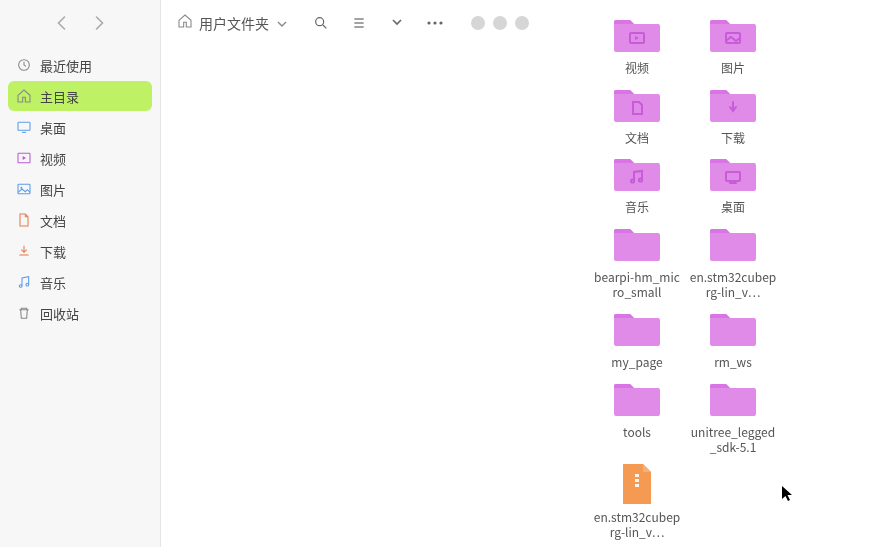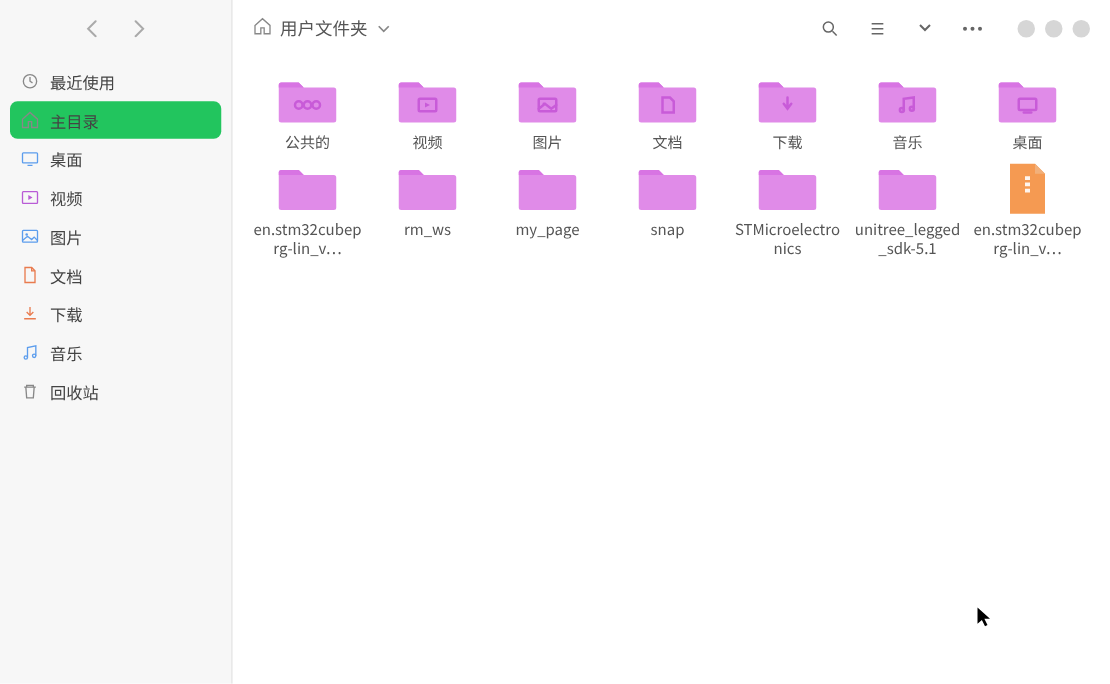--- a/index.html
+++ b/index.html
@@ -1,29 +1,29 @@
 <!DOCTYPE html>
 <html><head>
   <meta charset="utf-8">
   <style>
     * { margin: 0; padding: 0; box-sizing: border-box; font-family: -apple-system, "Segoe UI", "Noto Sans CJK SC", sans-serif; }
     body { width: 888px; height: 547px; background: #fff; display: flex; overflow: hidden; }
     
-    .sidebar { width: 186px; background: #f7f7f7; border-right: 1px solid #e5e5e5; display: flex; flex-direction: column; }
+    .sidebar { width: 161px; background: #f7f7f7; border-right: 1px solid #e5e5e5; display: flex; flex-direction: column; }
     .sidebar-nav { height: 46px; display: flex; align-items: center; justify-content: center; gap: 20px; }
     .nav-arrow { width: 18px; height: 18px; display: flex; align-items: center; justify-content: center; color: #aaa; cursor: default; }
     
     .sidebar-list { padding: 4px 8px; flex: 1; }
     .side-item { display: flex; align-items: center; height: 30px; padding: 0 8px; border-radius: 6px; font-size: 13px; color: #444; cursor: pointer; gap: 8px; margin-bottom: 1px; }
-    .side-item.selected { background: #22c55e; }
+    .side-item.selected { background: #bef264; }
     .side-item .icon { width: 16px; height: 16px; display: flex; align-items: center; justify-content: center; }
     .side-item .eject { margin-left: auto; }
     .side-sep { height: 16px; }
     
-    .main { flex: 1; display: flex; flex-direction: column; }
+    .main { flex: 1; display: flex; flex-direction: row; gap: 32px; }
     .toolbar { height: 46px; display: flex; align-items: center; padding: 0 16px; gap: 10px; }
     .path-seg { display: flex; align-items: center; gap: 6px; font-size: 14px; color: #555; }
     .path-seg .drop { margin-left: 2px; }
     .tool-spacer { flex: 1; }
     .tool-btn { width: 28px; height: 28px; display: flex; align-items: center; justify-content: center; color: #666; cursor: pointer; }
     .win-dots { display: flex; gap: 8px; margin-left: 12px; }
     .win-dot { width: 14px; height: 14px; border-radius: 50%; background: #d6d6d6; }
     
     .content { flex: 1; padding: 8px 12px 12px 12px; display: flex; flex-wrap: wrap; align-content: flex-start; gap: 0; }
     .item { width: 96px; display: flex; flex-direction: column; align-items: center; padding: 6px 2px 2px; cursor: pointer; }
@@ -199,32 +199,20 @@
       <div class="win-dot"></div>
       <div class="win-dot"></div>
     </div>
   </div>
   <div class="content" id="file-grid">
       <div class="item">
         <div class="thumb">
           <svg class="folder-svg" viewBox="0 0 54 42">
     <path d="M4 8 Q4 6 6 6 H20 L24 10 H48 Q50 10 50 12 V36 Q50 38 48 38 H6 Q4 38 4 36 Z" fill="#e08be8"></path>
     <path d="M4 8 Q4 6 6 6 H20 L24 10 H4 Z" fill="#d874e3"></path>
-    <circle cx="20" cy="24" r="3" stroke="#c85bd8" stroke-width="2" fill="none" stroke-linecap="round"></circle>
-            <circle cx="27" cy="24" r="3" stroke="#c85bd8" stroke-width="2" fill="none" stroke-linecap="round"></circle>
-            <circle cx="34" cy="24" r="3" stroke="#c85bd8" stroke-width="2" fill="none" stroke-linecap="round"></circle>
-  </svg>
-        </div>
-        <div class="lbl">公共的</div>
-      </div>
-      <div class="item">
-        <div class="thumb">
-          <svg class="folder-svg" viewBox="0 0 54 42">
-    <path d="M4 8 Q4 6 6 6 H20 L24 10 H48 Q50 10 50 12 V36 Q50 38 48 38 H6 Q4 38 4 36 Z" fill="#e08be8"></path>
-    <path d="M4 8 Q4 6 6 6 H20 L24 10 H4 Z" fill="#d874e3"></path>
     <rect x="20" y="19" width="14" height="10" rx="1" stroke="#c85bd8" stroke-width="2" fill="none" stroke-linecap="round"></rect>
             <path d="M25 22 L29 24 L25 26 Z" fill="#c85bd8"></path>
   </svg>
         </div>
         <div class="lbl">视频</div>
       </div>
       <div class="item">
         <div class="thumb">
           <svg class="folder-svg" viewBox="0 0 54 42">
     <path d="M4 8 Q4 6 6 6 H20 L24 10 H48 Q50 10 50 12 V36 Q50 38 48 38 H6 Q4 38 4 36 Z" fill="#e08be8"></path>
@@ -280,61 +268,61 @@
         <div class="lbl">桌面</div>
       </div>
       <div class="item">
         <div class="thumb">
           <svg class="folder-svg" viewBox="0 0 54 42">
     <path d="M4 8 Q4 6 6 6 H20 L24 10 H48 Q50 10 50 12 V36 Q50 38 48 38 H6 Q4 38 4 36 Z" fill="#e08be8"></path>
     <path d="M4 8 Q4 6 6 6 H20 L24 10 H4 Z" fill="#d874e3"></path>
 
   </svg>
         </div>
+        <div class="lbl">bearpi-hm_micro_small</div>
+      </div>
+      <div class="item">
+        <div class="thumb">
+          <svg class="folder-svg" viewBox="0 0 54 42">
+    <path d="M4 8 Q4 6 6 6 H20 L24 10 H48 Q50 10 50 12 V36 Q50 38 48 38 H6 Q4 38 4 36 Z" fill="#e08be8"></path>
+    <path d="M4 8 Q4 6 6 6 H20 L24 10 H4 Z" fill="#d874e3"></path>
+
+  </svg>
+        </div>
         <div class="lbl">en.stm32cubeprg-lin_v…</div>
       </div>
       <div class="item">
         <div class="thumb">
           <svg class="folder-svg" viewBox="0 0 54 42">
     <path d="M4 8 Q4 6 6 6 H20 L24 10 H48 Q50 10 50 12 V36 Q50 38 48 38 H6 Q4 38 4 36 Z" fill="#e08be8"></path>
     <path d="M4 8 Q4 6 6 6 H20 L24 10 H4 Z" fill="#d874e3"></path>
 
   </svg>
         </div>
+        <div class="lbl">my_page</div>
+      </div>
+      <div class="item">
+        <div class="thumb">
+          <svg class="folder-svg" viewBox="0 0 54 42">
+    <path d="M4 8 Q4 6 6 6 H20 L24 10 H48 Q50 10 50 12 V36 Q50 38 48 38 H6 Q4 38 4 36 Z" fill="#e08be8"></path>
+    <path d="M4 8 Q4 6 6 6 H20 L24 10 H4 Z" fill="#d874e3"></path>
+
+  </svg>
+        </div>
         <div class="lbl">rm_ws</div>
       </div>
       <div class="item">
         <div class="thumb">
           <svg class="folder-svg" viewBox="0 0 54 42">
     <path d="M4 8 Q4 6 6 6 H20 L24 10 H48 Q50 10 50 12 V36 Q50 38 48 38 H6 Q4 38 4 36 Z" fill="#e08be8"></path>
     <path d="M4 8 Q4 6 6 6 H20 L24 10 H4 Z" fill="#d874e3"></path>
 
   </svg>
         </div>
-        <div class="lbl">my_page</div>
-      </div>
-      <div class="item">
-        <div class="thumb">
-          <svg class="folder-svg" viewBox="0 0 54 42">
-    <path d="M4 8 Q4 6 6 6 H20 L24 10 H48 Q50 10 50 12 V36 Q50 38 48 38 H6 Q4 38 4 36 Z" fill="#e08be8"></path>
-    <path d="M4 8 Q4 6 6 6 H20 L24 10 H4 Z" fill="#d874e3"></path>
-
-  </svg>
-        </div>
-        <div class="lbl">snap</div>
-      </div>
-      <div class="item">
-        <div class="thumb">
-          <svg class="folder-svg" viewBox="0 0 54 42">
-    <path d="M4 8 Q4 6 6 6 H20 L24 10 H48 Q50 10 50 12 V36 Q50 38 48 38 H6 Q4 38 4 36 Z" fill="#e08be8"></path>
-    <path d="M4 8 Q4 6 6 6 H20 L24 10 H4 Z" fill="#d874e3"></path>
-
-  </svg>
-        </div>
-        <div class="lbl">STMicroelectronics</div>
+        <div class="lbl">tools</div>
       </div>
       <div class="item">
         <div class="thumb">
           <svg class="folder-svg" viewBox="0 0 54 42">
     <path d="M4 8 Q4 6 6 6 H20 L24 10 H48 Q50 10 50 12 V36 Q50 38 48 38 H6 Q4 38 4 36 Z" fill="#e08be8"></path>
     <path d="M4 8 Q4 6 6 6 H20 L24 10 H4 Z" fill="#d874e3"></path>
 
   </svg>
         </div>
         <div class="lbl">unitree_legged_sdk-5.1</div>

